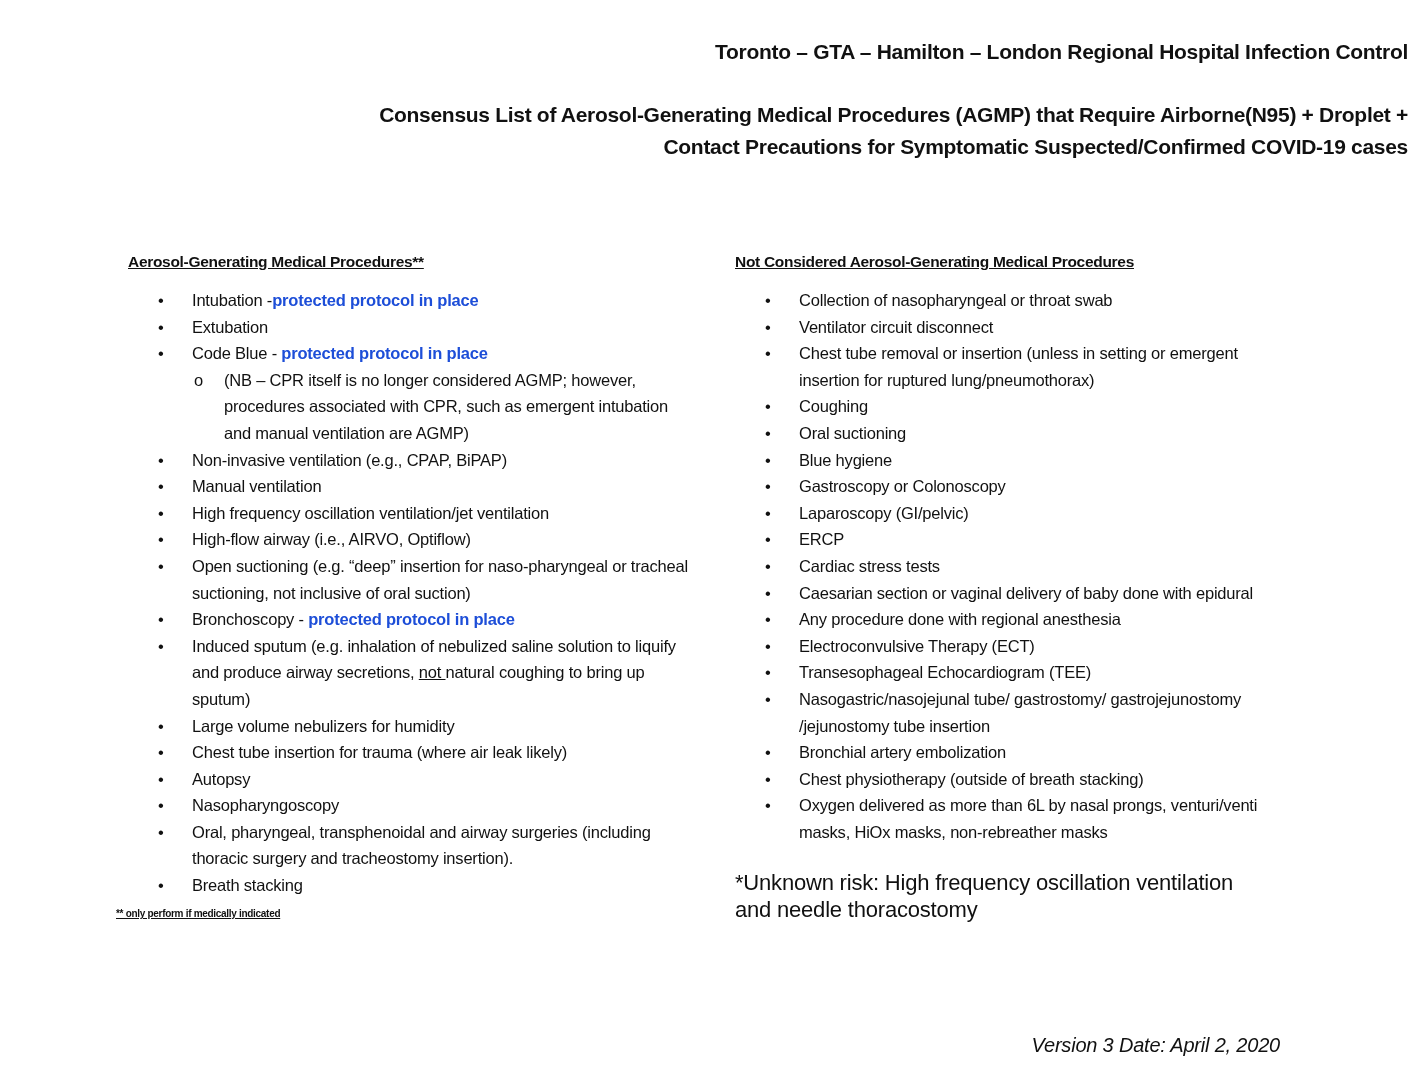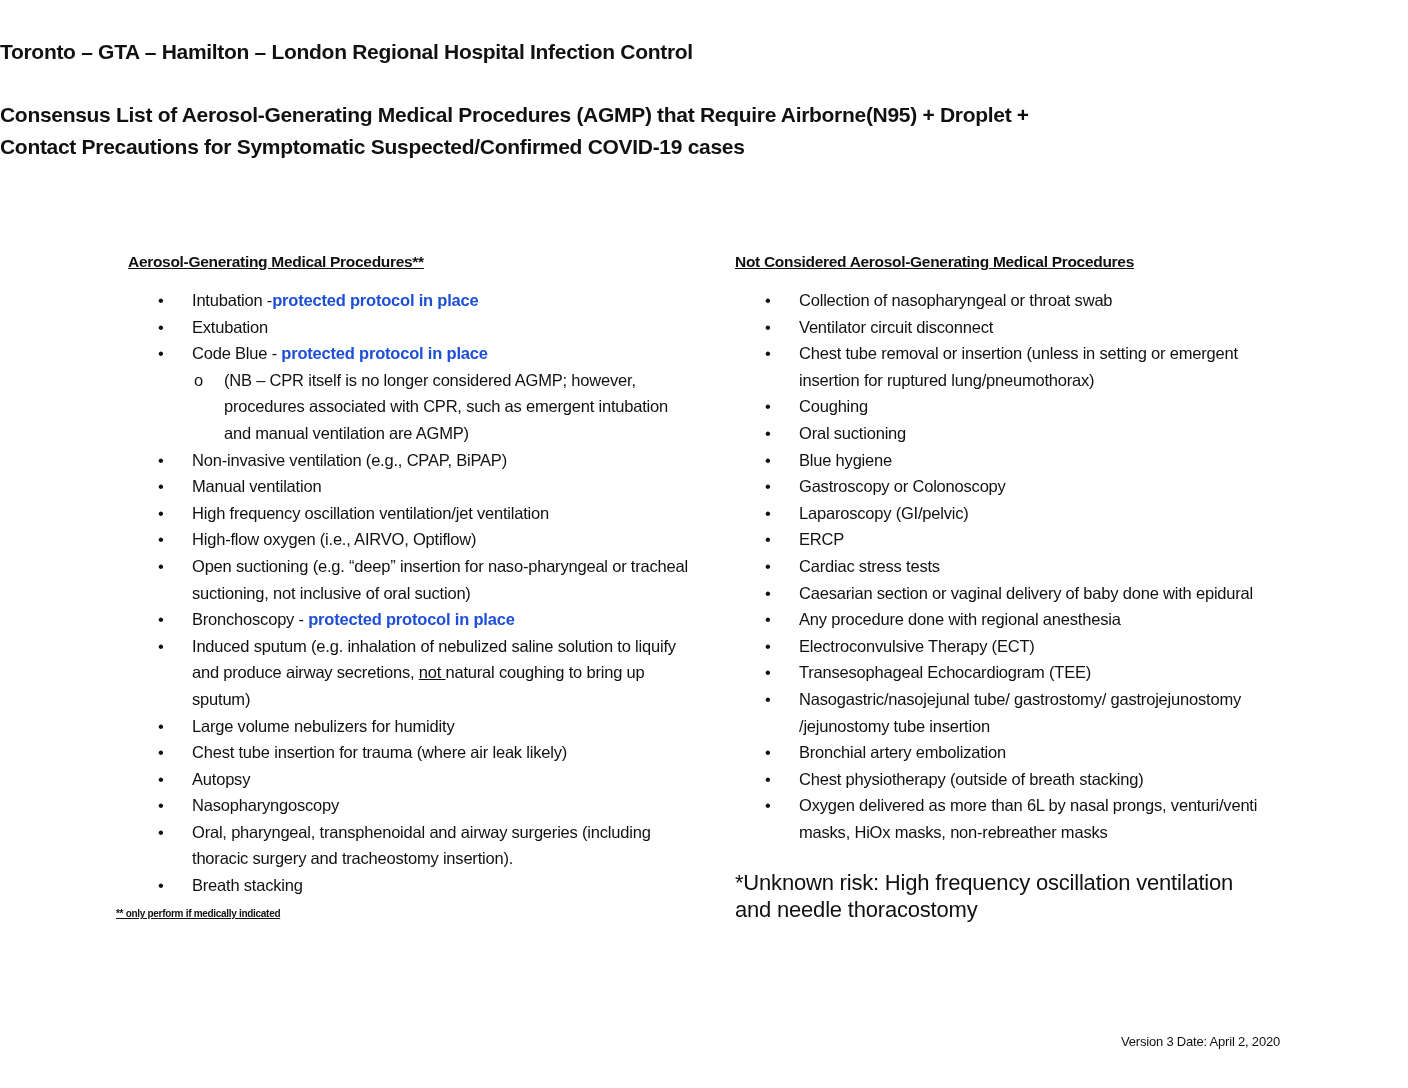--- a/index.html
+++ b/index.html
@@ -1,38 +1,38 @@
 <!DOCTYPE html>
 <html><head>
 <meta charset="utf-8">
 <style>
   html, body { margin: 0; padding: 0; background: #ffffff; }
   body { width: 1408px; height: 1088px; position: relative; overflow: hidden;
          font-family: "Liberation Sans", "DejaVu Sans", sans-serif; color: #111; }
-  .title { position: absolute; left: 0; width: 1408px; text-align: left; font-weight: bold;
+  .title { position: absolute; left: 0; width: 1408px; text-align: right; font-weight: bold;
            font-size: 21px; letter-spacing: -0.3px; }
   #t1 { top: 40px; }
   #t2 { top: 99px; line-height: 32px; }
   .col { position: absolute; top: 205px; margin-top: 48px; }
   #colL { left: 128px; width: 570px; }
   #colR { left: 735px; width: 560px; }
   .heading { font-weight: bold; font-size: 15.5px; text-decoration: underline; letter-spacing: -0.3px;
              margin: 0 0 16px 0; white-space: nowrap; }
   ul.list { list-style: none; margin: 0; padding: 0; }
   ul.list li { position: relative; padding-left: 64px; font-size: 16.5px; line-height: 26.6px; letter-spacing: -0.2px; }
   ul.list li .bullet { position: absolute; left: 30px; top: 0; }
   ul.sub { list-style: none; margin: 0; padding: 0; }
   ul.sub li { padding-left: 32px; position: relative; }
   ul.sub li .obullet { position: absolute; left: 2px; top: 0; }
   .blue { color: #1d4ed8; font-weight: bold; }
   .u { text-decoration: underline; }
   .footnoteL { position: absolute; left: 116px; top: 908px; font-weight: bold; font-size: 10px;
                text-decoration: underline; letter-spacing: -0.3px; }
   .footnoteR { position: absolute; left: 735px; top: 870px; width: 540px; font-size: 22px; line-height: 26.6px; letter-spacing: -0.2px; }
-  .version { position: absolute; right: 128px; top: 1034px; font-size: 13px; letter-spacing: -0.2px; }
+  .version { position: absolute; right: 128px; top: 1034px; font-size: 20px; letter-spacing: -0.2px; font-style: italic; }
 </style>
 </head>
 <body>
 
 <div id="t1" class="title">Toronto – GTA – Hamilton – London Regional Hospital Infection Control</div>
 <div id="t2" class="title">
   <div>Consensus List of Aerosol-Generating Medical Procedures (AGMP) that Require Airborne(N95) + Droplet +</div>
   <div>Contact Precautions for Symptomatic Suspected/Confirmed COVID-19 cases</div>
 </div>
 
@@ -40,21 +40,21 @@
   <div class="heading">Aerosol-Generating Medical Procedures**</div>
   <ul class="list" id="listL">
       <li><span class="bullet">•</span><span>Intubation -</span><span class="blue">protected protocol in place</span></li>
       <li><span class="bullet">•</span><span>Extubation</span></li>
       <li><span class="bullet">•</span><span>Code Blue - </span><span class="blue">protected protocol in place</span><ul class="sub">
           <li><span class="obullet">o</span><span>(NB – CPR itself is no longer considered AGMP; however, procedures associated with CPR, such as emergent intubation and manual ventilation are AGMP)</span></li>
         </ul></li>
       <li><span class="bullet">•</span><span>Non-invasive ventilation (e.g., CPAP, BiPAP)</span></li>
       <li><span class="bullet">•</span><span>Manual ventilation</span></li>
       <li><span class="bullet">•</span><span>High frequency oscillation ventilation/jet ventilation</span></li>
-      <li><span class="bullet">•</span><span>High-flow oxygen (i.e., AIRVO, Optiflow)</span></li>
+      <li><span class="bullet">•</span><span>High-flow airway (i.e., AIRVO, Optiflow)</span></li>
       <li><span class="bullet">•</span><span>Open suctioning (e.g. “deep” insertion for naso-pharyngeal or tracheal suctioning, not inclusive of oral suction)</span></li>
       <li><span class="bullet">•</span><span>Bronchoscopy - </span><span class="blue">protected protocol in place</span></li>
       <li><span class="bullet">•</span><span>Induced sputum (e.g. inhalation of nebulized saline solution to liquify and produce airway secretions, </span><span class="u">not </span><span>natural coughing to bring up sputum)</span></li>
       <li><span class="bullet">•</span><span>Large volume nebulizers for humidity</span></li>
       <li><span class="bullet">•</span><span>Chest tube insertion for trauma (where air leak likely)</span></li>
       <li><span class="bullet">•</span><span>Autopsy</span></li>
       <li><span class="bullet">•</span><span>Nasopharyngoscopy</span></li>
       <li><span class="bullet">•</span><span>Oral, pharyngeal, transphenoidal and airway surgeries (including thoracic surgery and tracheostomy insertion).</span></li>
       <li><span class="bullet">•</span><span>Breath stacking</span></li>
     </ul>

